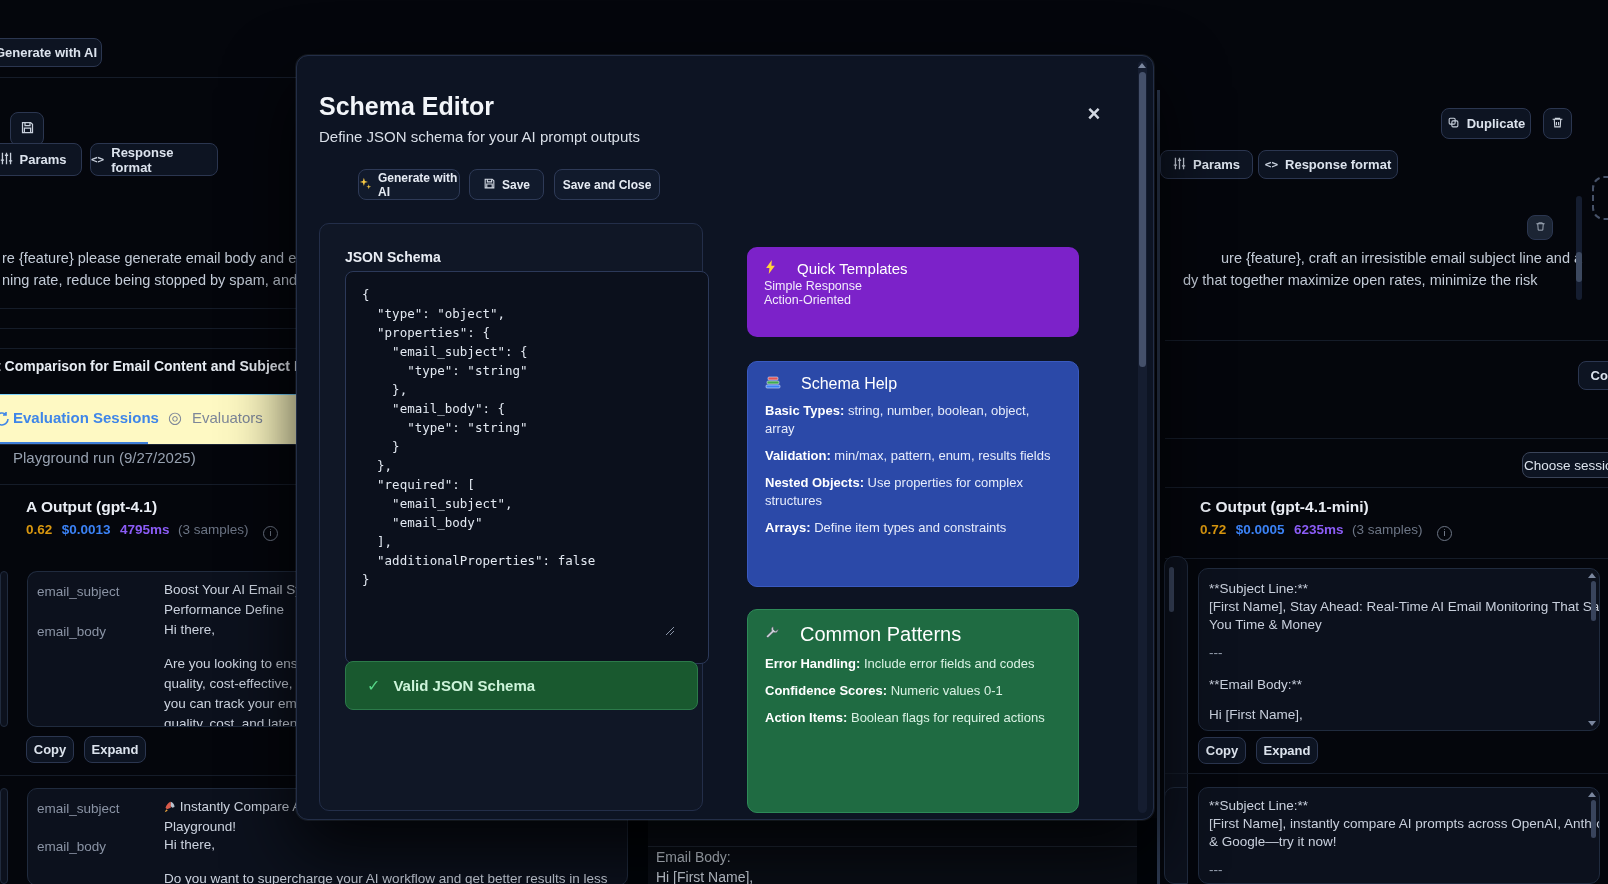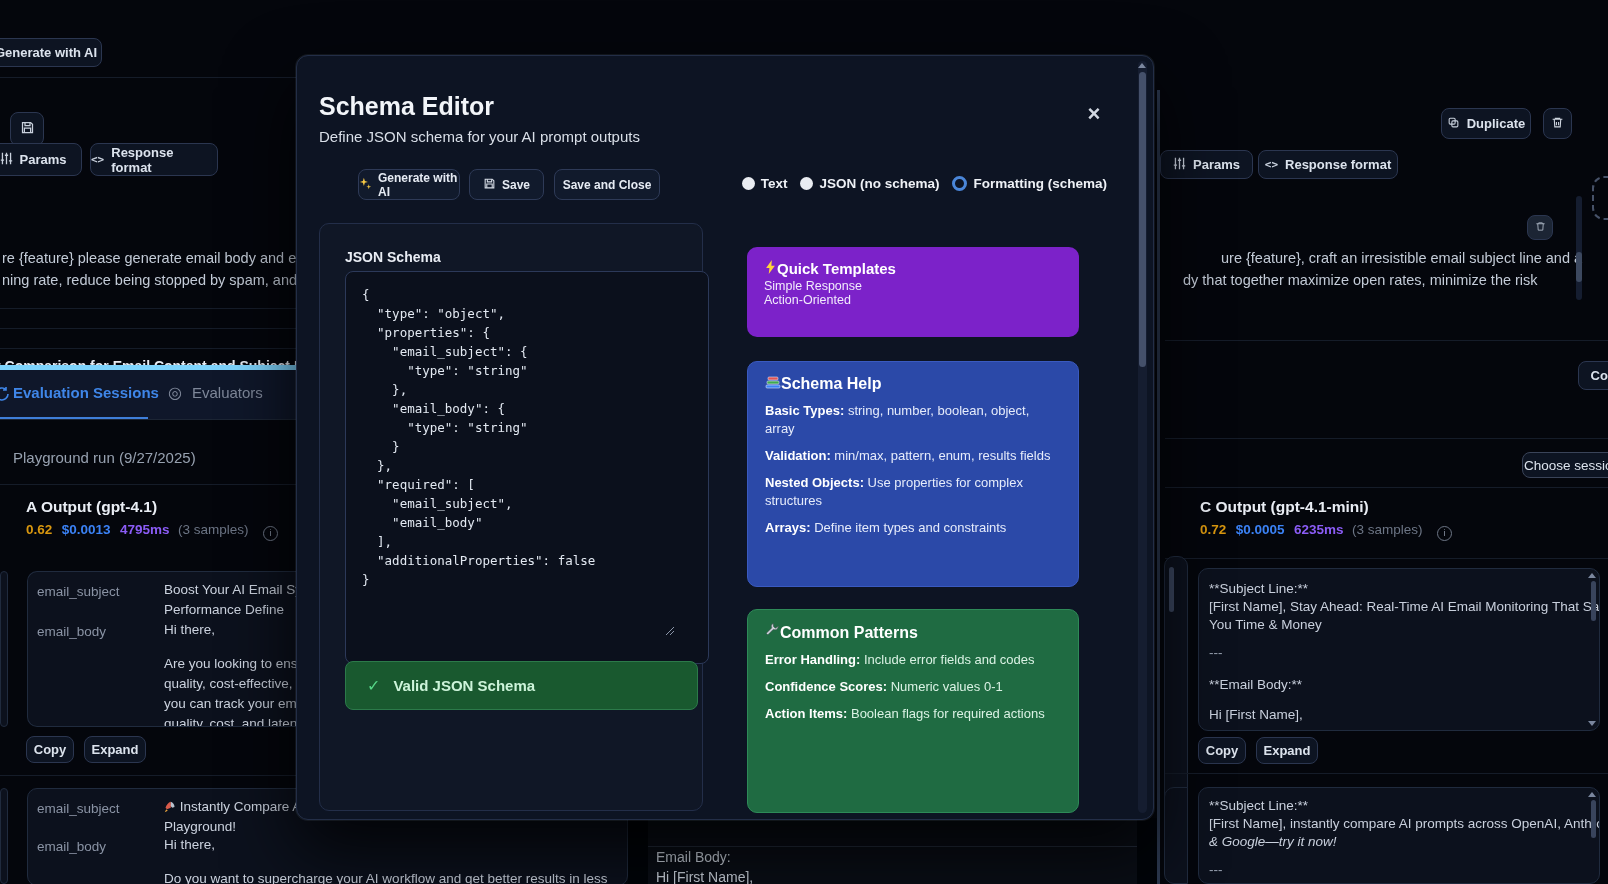--- a/index.html
+++ b/index.html
@@ -40,34 +40,34 @@
           border-radius:10px;background:rgba(255,255,255,.015);}
   .codebox{position:absolute;left:25px;top:47px;width:330px;height:365px;background:#0b101c;
            border:1px solid #2c3959;border-radius:8px;padding:13px 16px;margin:0;
            font-size:12.5px;line-height:19px;color:#e3e9f2;white-space:pre;overflow:hidden;}
   .resize-h{position:absolute;right:2px;bottom:2px;width:10px;height:10px;}
   .validbar{position:absolute;left:25px;top:437px;width:330px;height:47px;background:#19592f;
             border:1px solid #2c7a4a;border-radius:8px;display:flex;align-items:center;gap:13px;
             padding-left:21px;font-size:15px;font-weight:700;color:#cdf4da;}
   .chk{color:#57d788;font-size:16px;font-weight:400;}
   .rcard{position:absolute;left:450px;width:332px;border-radius:10px;padding:13px 17px;box-sizing:border-box;}
-  .rcard h4{margin:0 0 2px 0;font-size:15px;font-weight:700;color:#fff;display:flex;align-items:center;gap:0;}
+  .rcard h4{margin:0 0 2px 0;font-size:15px;font-weight:400;color:#fff;display:flex;align-items:center;gap:20px;}
   .rcard p{margin:9px 0 0 0;font-size:13px;line-height:18px;}
   .rcard .term{font-weight:700;color:#fff;}
   .qt-item{font-size:12.5px;color:#f2ebfc;cursor:pointer;}
   
   .sb-track{position:absolute;background:#151d30;border-radius:5px;}
   .sb-thumb{position:absolute;background:#44506a;border-radius:4px;}
   .tri-up{width:0;height:0;border-left:4px solid transparent;border-right:4px solid transparent;
           border-bottom:5px solid #7a869e;position:absolute;}
   .tri-dn{width:0;height:0;border-left:4px solid transparent;border-right:4px solid transparent;
           border-top:5px solid #7a869e;position:absolute;}
   
-  .tabbar{position:absolute;left:0;top:365px;width:296px;height:49px;background:#0f172a;
-          border-top:5px solid #7dd3fc;border-bottom:1px solid #1c2534;}
+  .tabbar{position:absolute;left:0;top:394px;width:296px;height:49px;background:#fef9c3;
+          border-top:1px solid #7dd3fc;border-bottom:1px solid #1c2534;}
   .tab-active{position:absolute;left:13px;top:14px;font-size:15px;font-weight:700;color:#3f86e8;white-space:nowrap;cursor:pointer;}
   .tab-idle{position:absolute;left:192px;top:14px;font-size:15px;color:#7e8799;white-space:nowrap;cursor:pointer;}
   .tab-underline{position:absolute;left:0;bottom:0;width:148px;height:2px;background:#3f7fd9;}
   .ic{display:inline-block;vertical-align:-2px;}
 </style>
 </head>
 <body>
 
 <div class="screen">
 
@@ -248,21 +248,21 @@
     </div>
   <div class="abs btn" style="left:1256px;top:737px;width:62px;height:27px;">
       <span>Expand</span>
     </div>
   <div class="hline" style="left:1165px;top:773px;width:443px;"></div>
 
   <div class="abs card" style="left:1164px;top:787px;width:24px;height:97px;border-radius:10px 0 0 10px;"></div>
   <div class="abs card" style="left:1198px;top:787px;width:402px;height:97px;">
     <span class="val" style="left:10px;top:10px;color:#c9d0dd;">**Subject Line:**</span>
     <span class="val" style="left:10px;top:28px;color:#c9d0dd;">[First Name], instantly compare AI prompts across OpenAI, Anthropic</span>
-    <span class="val" style="left:10px;top:46px;color:#c9d0dd;font-style:italic;">&amp; Google—try it now!</span>
+    <span class="val" style="left:10px;top:46px;color:#c9d0dd;">&amp; Google—try it now!</span>
     <span class="val" style="left:10px;top:74px;color:#9aa3b2;">---</span>
     <div class="tri-up" style="right:3px;top:4px;"></div>
     <div class="sb-thumb" style="right:3px;top:12px;width:5px;height:38px;background:#39445c;"></div>
   </div>
 
   <div class="modal">
     <div class="m-title">Schema Editor</div>
     <div class="m-sub">Define JSON schema for your AI prompt outputs</div>
     <div class="m-close">×</div>
 
@@ -278,34 +278,20 @@
             <path d="M4 4h13l3 3v13H4z"></path>
             <path d="M8 4v5h8V4"></path>
             <path d="M7 20v-7h10v7"></path>
           </svg></span>
       <span>Save</span>
     </div>
     <div class="m-btn" style="left:257px;top:113px;width:104px;">
       <span>Save and Close</span>
     </div>
 
-    <div class="radios">
-      <label class="radio">
-        <span class="rdot"></span>
-        <span>Text</span>
-      </label>
-      <label class="radio">
-        <span class="rdot"></span>
-        <span>JSON (no schema)</span>
-      </label>
-      <label class="radio checked">
-        <span class="rdot"></span>
-        <span>Formatting (schema)</span>
-      </label>
-    </div>
 
     <div class="lpanel">
       <div class="abs nowrap" style="left:25px;top:25px;font-size:14px;font-weight:700;color:#e9edf4;">JSON Schema</div>
       <pre class="codebox mono">{
   "type": "object",
   "properties": {
     "email_subject": {
       "type": "string"
     },
     "email_body": {
@@ -347,21 +333,21 @@
             </svg></span>
         <span>Schema Help</span>
       </h4>
       <p><span class="term">Basic Types:</span> <span>string, number, boolean, object, array</span></p>
       <p><span class="term">Validation:</span> <span>min/max, pattern, enum, results fields</span></p>
       <p><span class="term">Nested Objects:</span> <span>Use properties for complex structures</span></p>
       <p><span class="term">Arrays:</span> <span>Define item types and constraints</span></p>
     </div>
 
     <div class="rcard" style="top:553px;height:204px;background:#1f6b42;border:1px solid #2e8a58;color:#daf2e4;">
-      <h4 style="font-size:16px;text-align:right;">
+      <h4 style="font-size:20px;text-align:right;">
         <span class="ic"><svg width="15" height="15" viewBox="0 0 16 16">
               <path d="M13.6 5.2a3.6 3.6 0 0 1-4.8 1.6L3 12.6 1.4 11l5.8-5.8a3.6 3.6 0 0 1 1.6-4.8L9 3.6l2 2 3.2-2.2c.1.6 0 1.2-.6 1.8z" fill="#cfd4dc" stroke="#3a3f46" stroke-width=".5"></path>
             </svg></span>
         <span>Common Patterns</span>
       </h4>
       <p><span class="term">Error Handling:</span> <span>Include error fields and codes</span></p>
       <p><span class="term">Confidence Scores:</span> <span>Numeric values 0-1</span></p>
       <p><span class="term">Action Items:</span> <span>Boolean flags for required actions</span></p>
     </div>
 

